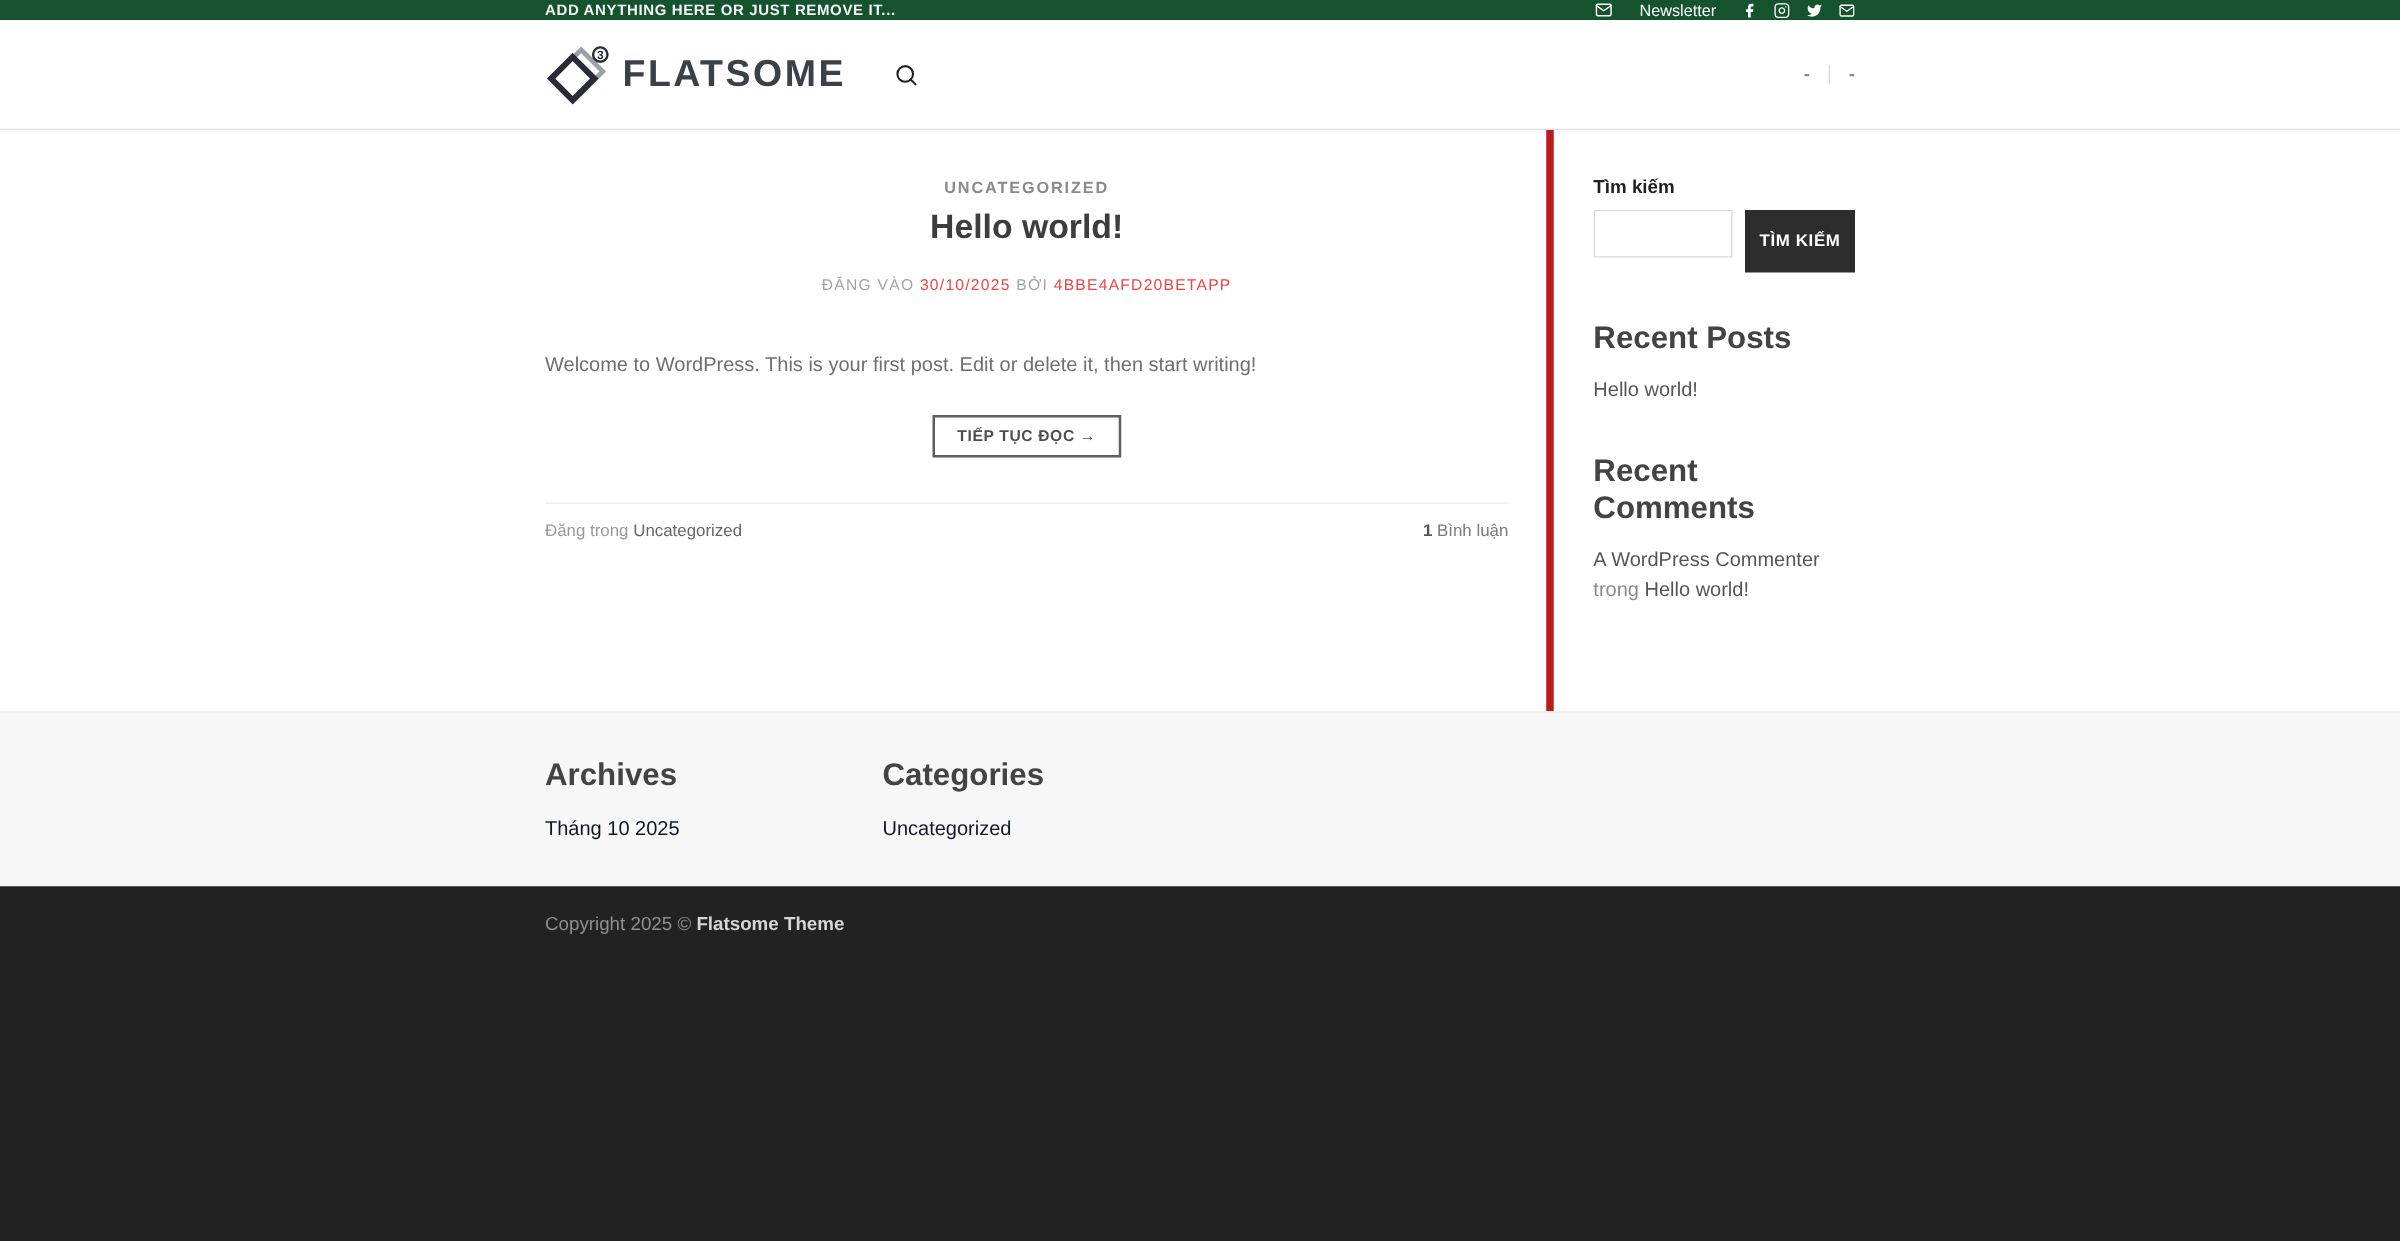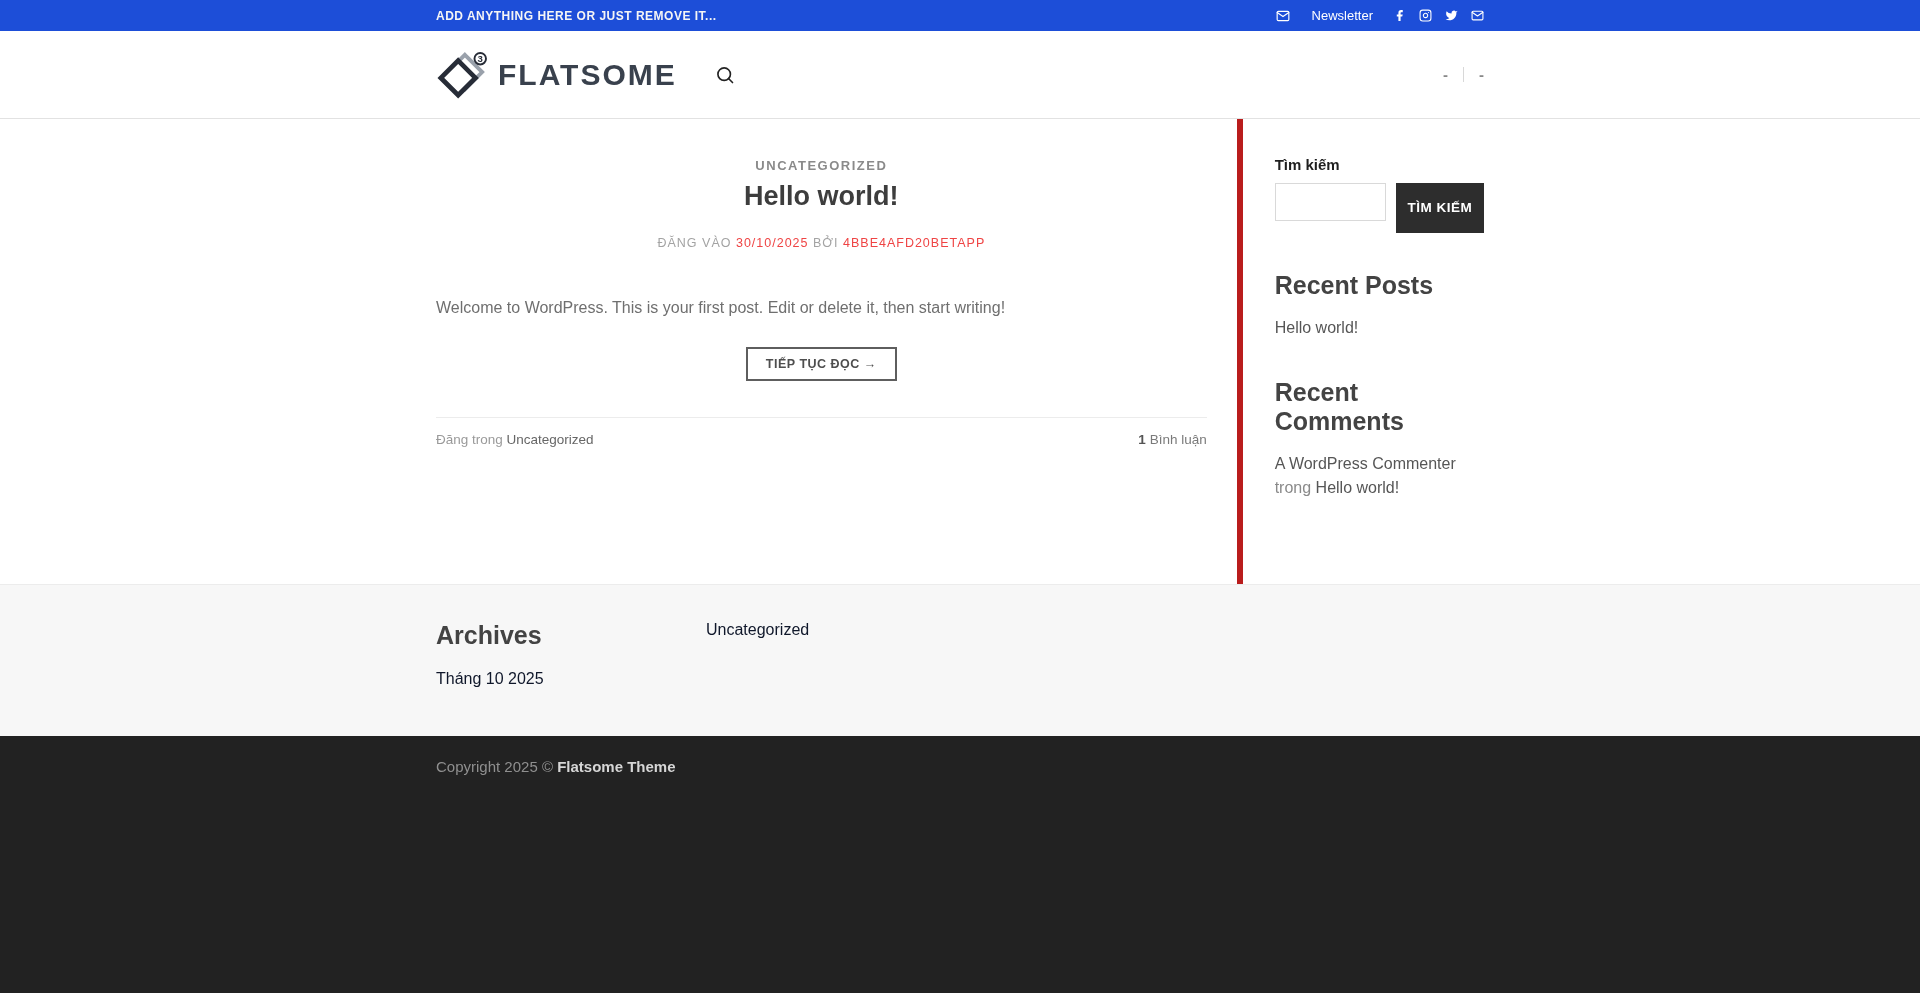--- a/index.html
+++ b/index.html
@@ -9,21 +9,21 @@
     background: #ffffff;
     color: #777;
     min-height: 993px;
     display: flex;
     flex-direction: column;
   }
   a { text-decoration: none; cursor: pointer; }
   .container { width: 1048px; margin: 0 auto; }
 
   
-  .topbar { background: #1d4ed8; height: 31px; flex: none; }
+  .topbar { background: #14532d; height: 16px; flex: none; }
   .topbar .container { height: 100%; display: flex; align-items: center; justify-content: space-between; }
   .topbar-left {
     font-size: 12px; font-weight: bold; letter-spacing: 0.5px;
     color: #f5f5f5; text-transform: uppercase;
   }
   .topbar-right { display: flex; align-items: center; gap: 20px; }
   .newsletter { display: flex; align-items: center; gap: 22px; color: #ffffff; font-size: 13px; }
   .social { display: flex; align-items: center; gap: 13px; }
   .social a { color: #ffffff; display: flex; }
   svg { display: block; }
@@ -86,21 +86,21 @@
     padding: 15px 10px; text-transform: uppercase; cursor: pointer;
   }
   .widget-title { font-size: 25px; font-weight: bold; color: #434343; margin: 38px 0 16px; }
   .widget-list { list-style: none; margin: 0; padding: 0; font-size: 16px; line-height: 1.5; }
   .widget-list li { margin-bottom: 6px; }
   .widget-list a { color: #565656; }
   .comment-in { color: #8a8a8a; }
 
   
   .footer-light { background: #f7f7f7; border-top: 1px solid #ececec; flex: none; }
-  .footer-light .container { display: flex; padding: 36px 0 48px; }
+  .footer-light .container { display: flex; padding: 36px 0 36px; }
   .footer-col { width: 270px; }
   .footer-col .widget-title { margin: 0 0 20px; }
   .footer-col a { color: #0f172a; font-size: 16px; }
 
   .footer-dark { background: #222222; flex: 1; }
   .footer-dark .container { padding-top: 22px; font-size: 15px; color: #8f8f8f; }
   .footer-dark strong { color: #d6d6d6; }
 </style>
 </head>
 <body>
@@ -230,20 +230,21 @@
   </div>
 </main>
 
 <footer class="footer-light">
   <div class="container">
     <div class="footer-col">
       <h2 class="widget-title">Archives</h2>
       <a href="#">Tháng 10 2025</a>
     </div>
     <div class="footer-col">
+      <h2 class="widget-title">Categories</h2>
       <a href="#">Uncategorized</a>
     </div>
   </div>
 </footer>
 
 <footer class="footer-dark">
   <div class="container">
     <span>Copyright 2025 © </span><strong>Flatsome Theme</strong>
   </div>
 </footer>

